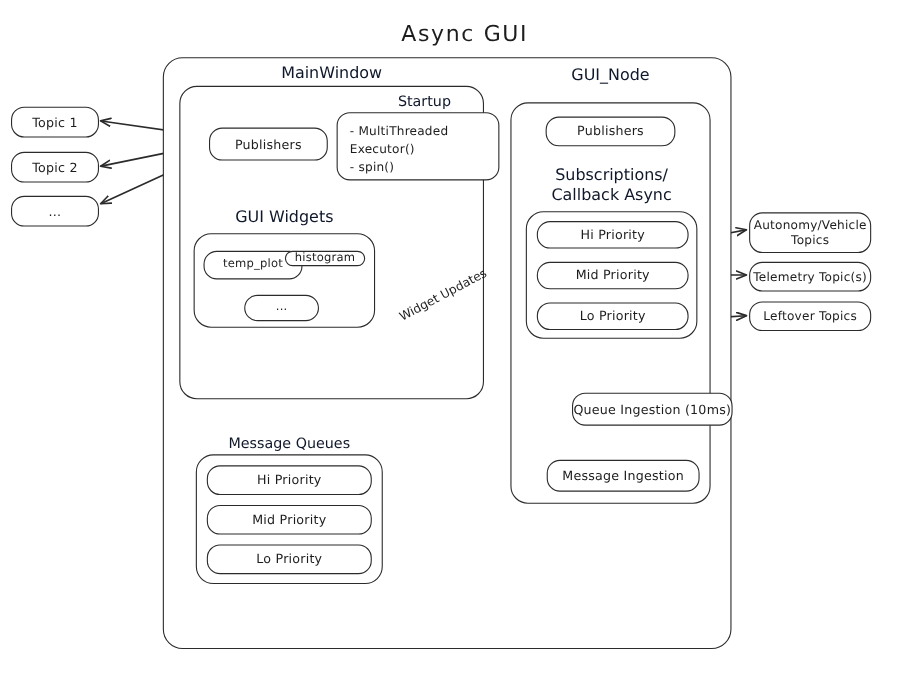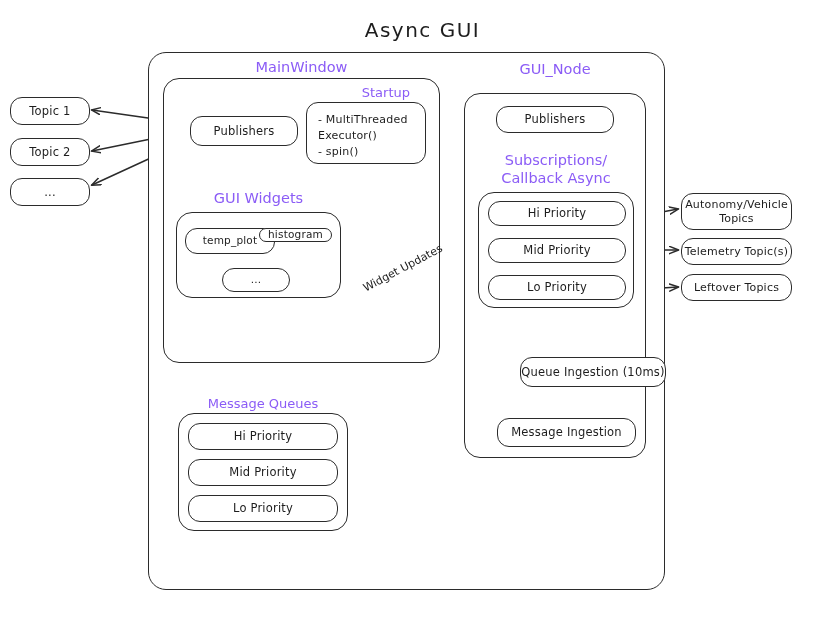--- a/index.html
+++ b/index.html
@@ -40,21 +40,21 @@
     box-sizing:border-box;
     border:1.6px solid #2b2b2b;
     border-radius:16px;
     background:transparent;
     z-index:1;
   }
   .group.outer{ border-radius:18px; background:#ffffff; }
   .caption{
     position:absolute;
     font-size:13px;
-    color:#8b5cf6;
+    color:#0f172a;
     text-align:center;
     white-space:pre-line;
     line-height:1.22;
     z-index:4;
   }
   .caption.big{ font-size:14.5px; }
   .title{
     position:absolute;
     font-size:20px;
     letter-spacing:1.5px;
@@ -116,21 +116,21 @@
   <div class="node" style="left:10px;top:97px;width:80px;height:28px;">Topic 1</div>
   <div class="node" style="left:10px;top:138px;width:80px;height:28px;">Topic 2</div>
   <div class="node" style="left:10px;top:178px;width:80px;height:28px;">...</div>
 
   <div class="caption big" style="left:163px;top:59px;width:277px;">MainWindow</div>
   <div class="group" style="left:163px;top:78px;width:277px;height:285px;"></div>
 
   <div class="node" style="left:190px;top:116px;width:108px;height:30px;">Publishers</div>
 
   <div class="caption" style="left:288px;top:85px;width:122px;text-align:right;">Startup</div>
-  <div class="node startup-list" style="left:306px;top:102px;width:120px;height:62px;">- MultiThreaded
+  <div class="node startup-list" style="left:306px;top:102px;width:148px;height:62px;">- MultiThreaded
    Executor()
 - spin()</div>
 
   <div class="caption big" style="left:176px;top:190px;width:165px;">GUI Widgets</div>
   <div class="group" style="left:176px;top:212px;width:165px;height:86px;"></div>
   <div class="node" style="left:185px;top:228px;width:90px;height:26px;font-size:10.5px;">temp_plot</div>
   <div class="node" style="left:259px;top:228px;width:73px;height:14px;font-size:10.5px;">histogram</div>
   <div class="node" style="left:222px;top:268px;width:68px;height:24px;font-size:10.5px;">...</div>
 
   <div class="caption" style="left:178px;top:396px;width:170px;">Message Queues</div>

